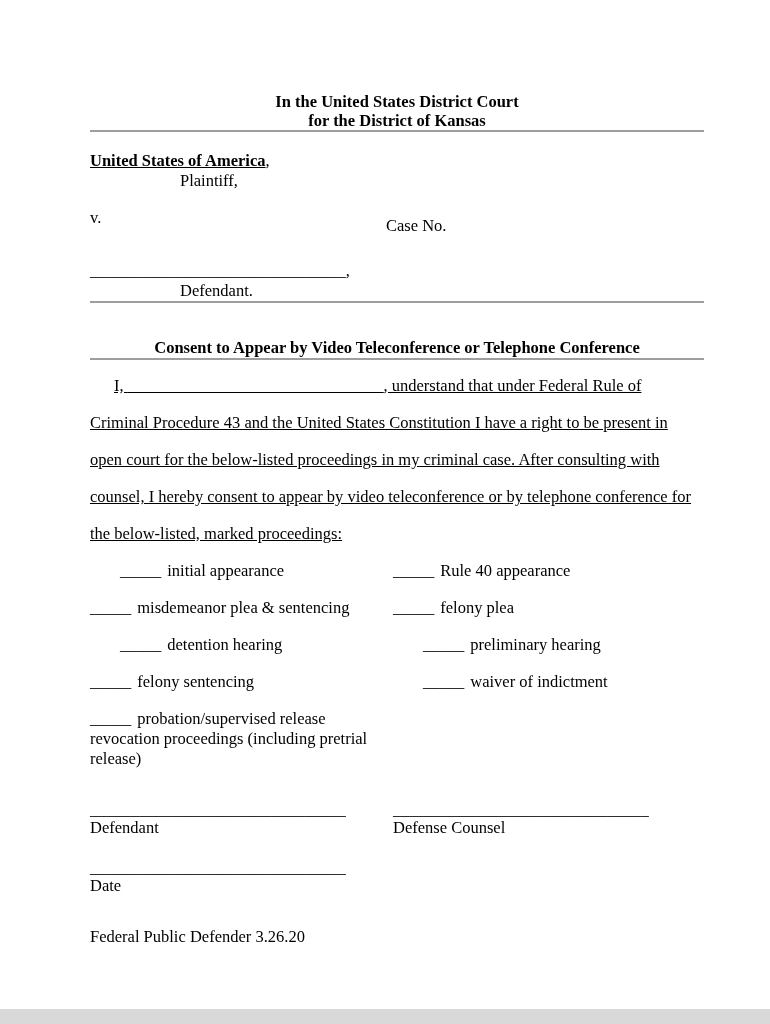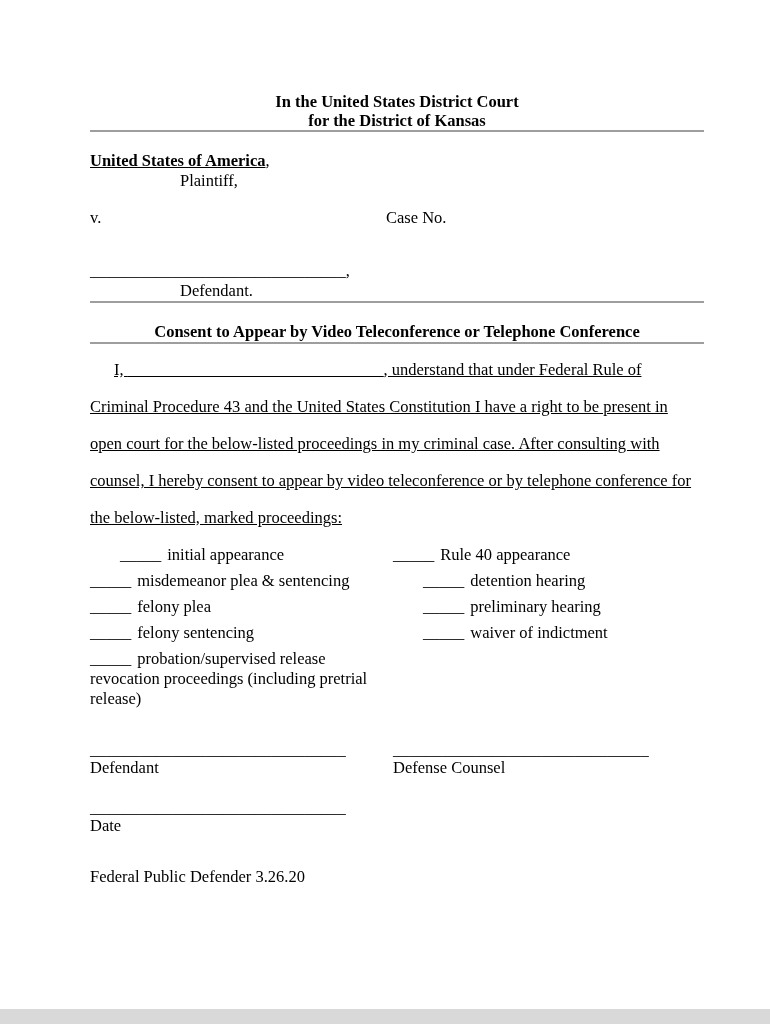--- a/index.html
+++ b/index.html
@@ -27,41 +27,41 @@
       margin: 0;
     }
     .rule-1 { margin-top: 13px; }
     .rule-2 { margin-top: 14px; }
     .rule-3 { margin-top: 14px; }
 
     .caption { margin-top: 19px; line-height: 20px; }
     .caption .indent { padding-left: 90px; }
     .caption .plaintiff-name { font-weight: bold; text-decoration: underline; }
     .vs-row { position: relative; margin-top: 17px; }
-    .case-no { position: absolute; left: 296px; top: 0; }
+    .case-no { position: absolute; left: 296px; top: 8px; }
     .defendant-blank-row { margin-top: 33px; }
 
     .consent-heading {
-      margin-top: 19px;
+      margin-top: 35px;
       text-align: center;
       font-weight: bold;
       line-height: 20px;
     }
 
     .body-paragraph {
       margin-top: 7px;
       line-height: 37px;
       text-indent: 24px;
       text-decoration: underline;
     }
 
     .check-grid {
       display: grid;
       grid-template-columns: 303px 1fr;
-      row-gap: 6px;
+      row-gap: 17px;
       line-height: 20px;
       margin-top: 9px;
     }
     .check-item.left-col { padding-left: 30px; }
     .check-item .blank { margin-right: 6px; }
 
     .sig-grid {
       display: grid;
       grid-template-columns: 303px 1fr;
       margin-top: 31px;
@@ -111,22 +111,22 @@
 
   <p class="body-paragraph"><span>I, </span><span>_______________________________</span><span>, understand that under Federal Rule of Criminal Procedure 43 and the United States Constitution I have a right to be present in open court for the below-listed proceedings in my criminal case. After consulting with counsel, I hereby consent to appear by video teleconference or by telephone conference for the below-listed, marked proceedings:</span></p>
 
   <div class="check-grid">
 
     <div class="check-item left-col"><span class="blank">_____</span><span>initial appearance</span></div>
     <div class="check-item right-col"><span class="blank">_____</span><span>Rule 40 appearance</span></div>
 
     <div class="check-item right-col"><span class="blank">_____</span><span>misdemeanor plea &amp; sentencing</span></div>
 
+    <div class="check-item right-col"><span class="blank">_____</span><span>felony plea</span></div>
     <div class="check-item left-col"><span class="blank">_____</span><span>detention hearing</span></div>
-    <div class="check-item right-col"><span class="blank">_____</span><span>felony plea</span></div>
 
     <div class="check-item left-col"><span class="blank">_____</span><span>preliminary hearing</span></div>
     <div class="check-item right-col"><span class="blank">_____</span><span>felony sentencing</span></div>
 
     <div class="check-item left-col"><span class="blank">_____</span><span>waiver of indictment</span></div>
     <div class="check-item right-col"><span class="blank">_____</span><span>probation/supervised release revocation proceedings (including pretrial release)</span></div>
 
   </div>
 
   <div class="sig-grid">

